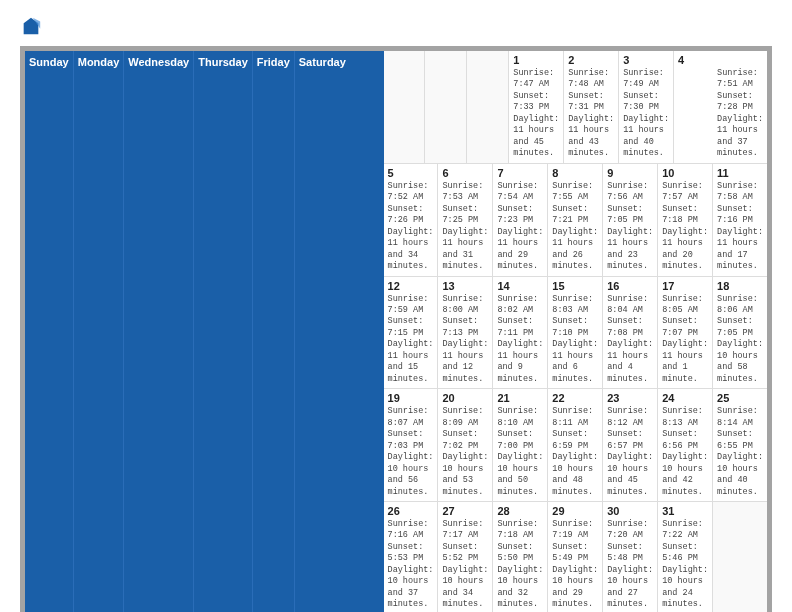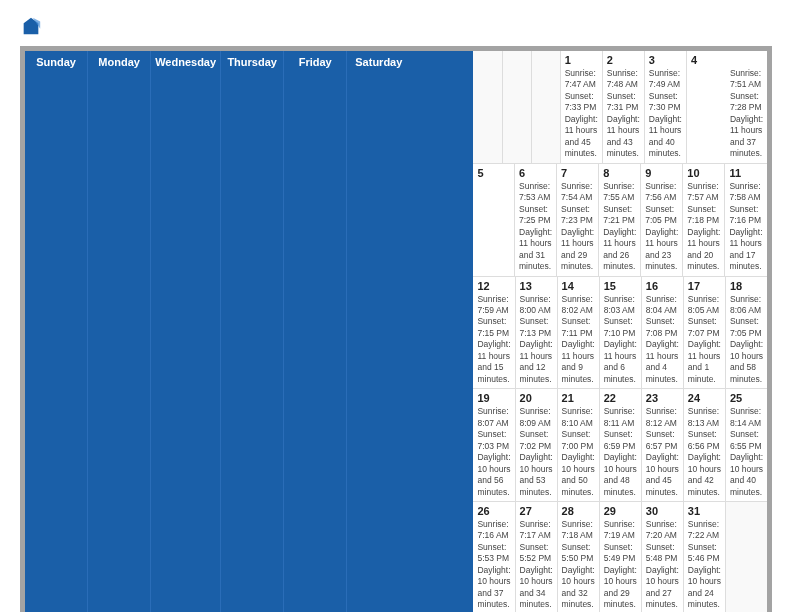--- a/index.html
+++ b/index.html
@@ -102,20 +102,21 @@
     .day-number {
       font-size: 11px;
       font-weight: bold;
       color: #222;
       margin-bottom: 2px;
     }
     .day-info {
       font-size: 8.5px;
       color: #444;
       line-height: 1.35;
+      font-family: Liberation Mono, monospace;
     }
   </style>
 </head>
 <body>
 
 <div class="page">
   <div class="header">
     <div class="logo">
       <svg class="logo-icon" viewBox="0 0 24 24">
         <polygon points="12,2 20,8 20,20 4,20 4,8" fill="#1a5fa8"></polygon>
@@ -167,20 +168,23 @@
           <div class="cal-cell">
             <div class="day-number">4</div>
             <div class="day-info" style="white-space: pre-line; margin-left: 39px;">Sunrise: 7:51 AM
 Sunset: 7:28 PM
 Daylight: 11 hours and 37 minutes.</div>
           </div>
         </div>
         <div class="cal-row">
           <div class="cal-cell">
             <div class="day-number">5</div>
+            <div class="day-info" style="white-space: pre-line;">Sunrise: 7:52 AM
+Sunset: 7:26 PM
+Daylight: 11 hours and 34 minutes.</div>
           </div>
           <div class="cal-cell">
             <div class="day-number">6</div>
             <div class="day-info" style="white-space: pre-line;">Sunrise: 7:53 AM
 Sunset: 7:25 PM
 Daylight: 11 hours and 31 minutes.</div>
           </div>
           <div class="cal-cell">
             <div class="day-number">7</div>
             <div class="day-info" style="white-space: pre-line;">Sunrise: 7:54 AM

